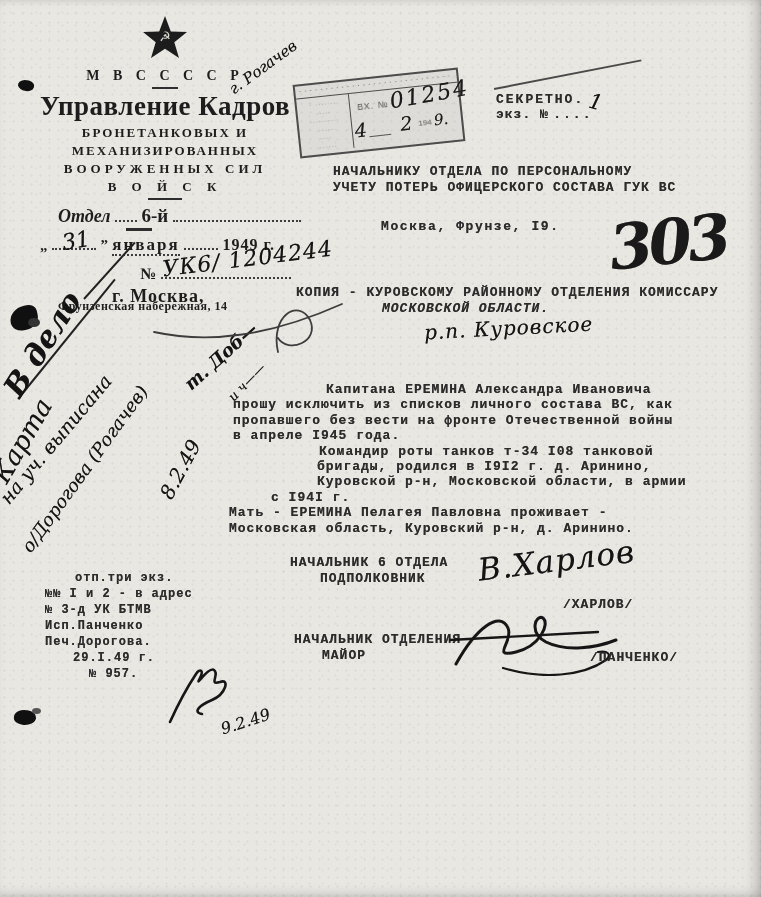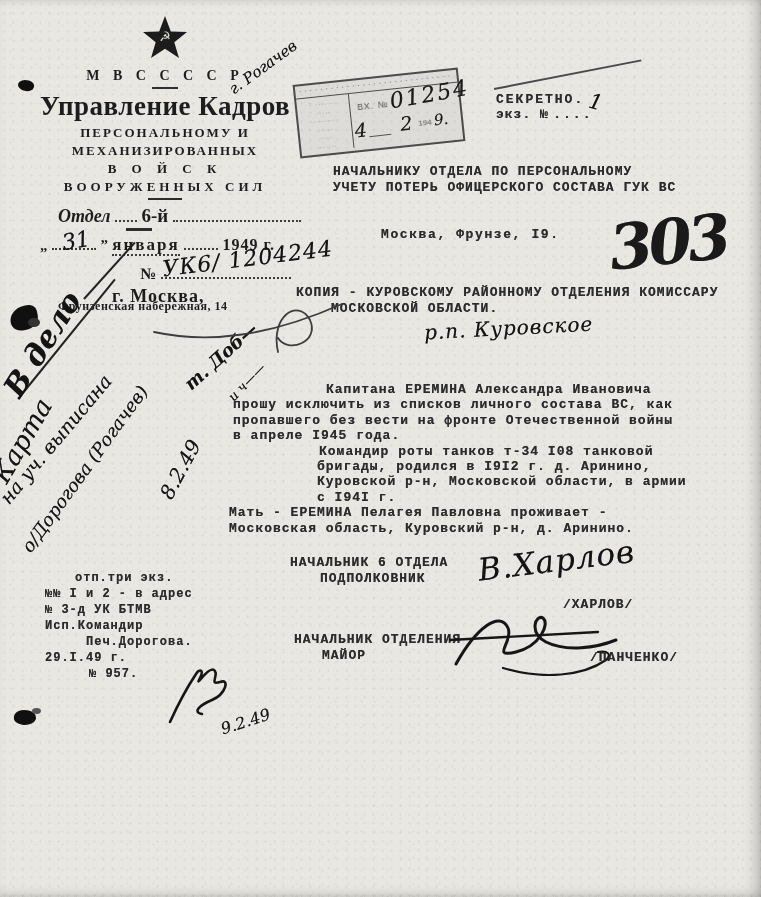--- a/index.html
+++ b/index.html
@@ -52,24 +52,24 @@
   <div class="lh-center">
     <div style="position:relative; height:50px;">
       <svg width="50" height="50" viewBox="0 0 50 50" style="margin:0 auto;">
         <path d="M25 2 L30.8 17.5 L47 18 L34.3 28.2 L39 44 L25 34.8 L11 44 L15.7 28.2 L3 18 L19.2 17.5 Z" fill="#1c1c1c"></path>
         <text x="25" y="27" font-size="13" fill="#d9d7d2" text-anchor="middle" font-family="'DejaVu Sans', sans-serif">☭</text>
       </svg>
     </div>
     <div class="lp" style="font-size:14px; letter-spacing:5px; margin-top:4px;">М В С   С С С Р</div>
     <div class="rule" style="position:static; width:26px; height:2px; margin:3px auto 2px;"></div>
     <div class="lp" style="font-size:27px; letter-spacing:.5px;">Управление Кадров</div>
-    <div class="lp" style="font-size:13px; letter-spacing:2px; margin-top:3px;">ПЕРСОНАЛЬНОМУ   И</div>
+    <div class="lp" style="font-size:13px; letter-spacing:2px; margin-top:3px;">БРОНЕТАНКОВЫХ   И</div>
     <div class="lp" style="font-size:13px; letter-spacing:2px; margin-top:2px;">МЕХАНИЗИРОВАННЫХ</div>
+    <div class="lp" style="font-size:13px; letter-spacing:4px; margin-top:2px;">ВООРУЖЕННЫХ  СИЛ</div>
     <div class="lp" style="font-size:13px; letter-spacing:6px; margin-top:2px;">В О Й С К</div>
-    <div class="lp" style="font-size:13px; letter-spacing:4px; margin-top:2px;">ВООРУЖЕННЫХ  СИЛ</div>
     <div style="margin:3px auto 0; width:34px; border-top:2px solid #2d2d2d;"></div>
   </div>
 
   <div class="abs" style="left:58px; top:205px;">
     <span class="lp" style="font-style:italic; font-size:18px;">Отдел</span>
     <span class="dots" style="width:22px;"></span>
     <span class="lp" style="font-size:19px;">6-й</span>
     <span class="dots" style="width:128px;"></span>
   </div>
   <div class="abs" style="left:126px; top:228px; width:26px; border-top:3px solid #2d2d2d;"></div>
@@ -122,50 +122,50 @@
   <div class="abs" style="left:496px; top:104px;">
     <span class="tw">экз. №</span>
     <span class="tw" style="letter-spacing:2px;">....</span>
   </div>
   <div class="hw abs" style="left:589px; top:90px; font-size:21px; transform:rotate(14deg);">1</div>
 
   <div class="abs" style="left:333px; top:164px;">
     <div class="tw">НАЧАЛЬНИКУ ОТДЕЛА ПО ПЕРСОНАЛЬНОМУ</div>
     <div class="tw" style="margin-top:1px;">УЧЕТУ ПОТЕРЬ ОФИЦЕРСКОГО СОСТАВА ГУК ВС</div>
   </div>
-  <div class="tw abs" style="left:381px; top:227px; letter-spacing:1.6px;">Москва, Фрунзе, I9.</div>
+  <div class="tw abs" style="left:381px; top:219px; letter-spacing:1.6px;">Москва, Фрунзе, I9.</div>
 
   <div class="hw abs" style="left:606px; top:212px; font-size:62px; font-weight:700; transform:rotate(-6deg); transform-origin:0 0; letter-spacing:-4px; color:#1a1a1a;">303</div>
 
   <div class="abs" style="left:296px; top:285px;">
     <div class="tw">КОПИЯ - КУРОВСКОМУ РАЙОННОМУ ОТДЕЛЕНИЯ КОМИССАРУ</div>
-    <div class="tw" style="margin-left:35px; margin-top:1px;">МОСКОВСКОЙ ОБЛАСТИ.</div>
+    <div class="tw" style="margin-left:86px; margin-top:1px;font-style:italic;">МОСКОВСКОЙ ОБЛАСТИ.</div>
   </div>
   <div class="hw abs" style="left:424px; top:316px; font-size:20px; transform:rotate(-3deg); letter-spacing:1px;">р.п. Куровское</div>
 
   <div class="abs" style="left:229px; top:382px;">
     <div class="tw" style="margin-left:97px;">Капитана ЕРЕМИНА Александра Ивановича</div>
     <div class="tw" style="margin-left:4px;">прошу исключить из списков личного состава ВС, как</div>
     <div class="tw" style="margin-left:4px;">пропавшего без вести на фронте Отечественной войны</div>
     <div class="tw" style="margin-left:4px;">в апреле I945 года.</div>
     <div class="tw" style="margin-left:90px;">Командир роты танков т-34 I08 танковой</div>
     <div class="tw" style="margin-left:88px;">бригады, родился в I9I2 г. д. Аринино,</div>
     <div class="tw" style="margin-left:88px;">Куровской р-н, Московской области, в армии</div>
-    <div class="tw" style="margin-left:88px;">с I94I г.</div>
+    <div class="tw" style="margin-left:42px;">с I94I г.</div>
     <div class="tw">Мать - ЕРЕМИНА Пелагея Павловна проживает -</div>
     <div class="tw">Московская область, Куровский р-н, д. Аринино.</div>
   </div>
 
   <div class="abs" style="left:45px; top:570px;">
     <div class="tw tw-sm" style="margin-left:30px; line-height:16px;">отп.три экз.</div>
     <div class="tw tw-sm" style="line-height:16px;">№№ I и 2 - в адрес</div>
     <div class="tw tw-sm" style="line-height:16px;">№ 3-д УК БТМВ</div>
-    <div class="tw tw-sm" style="line-height:16px;">Исп.Командир</div>
-    <div class="tw tw-sm" style="line-height:16px;text-align:right;">Печ.Дорогова.</div>
-    <div class="tw tw-sm" style="line-height:16px;">29.I.49 г.</div>
+    <div class="tw tw-sm" style="line-height:16px;">Исп.Панченко</div>
+    <div class="tw tw-sm" style="line-height:16px;">Печ.Дорогова.</div>
+    <div class="tw tw-sm" style="margin-left:28px; line-height:16px;">29.I.49 г.</div>
     <div class="tw tw-sm" style="margin-left:44px; line-height:16px;">№ 957.</div>
   </div>
 
   <div class="abs" style="left:290px; top:555px;">
     <div class="tw">НАЧАЛЬНИК 6 ОТДЕЛА</div>
     <div class="tw" style="margin-left:30px; margin-top:1px;">ПОДПОЛКОВНИК</div>
   </div>
   <div class="hw abs" style="left:476px; top:552px; font-size:31px; transform:rotate(-7deg); transform-origin:0 0; letter-spacing:1px;">В.Харлов</div>
   <div class="tw abs" style="left:563px; top:597px;">/ХАРЛОВ/</div>
 

